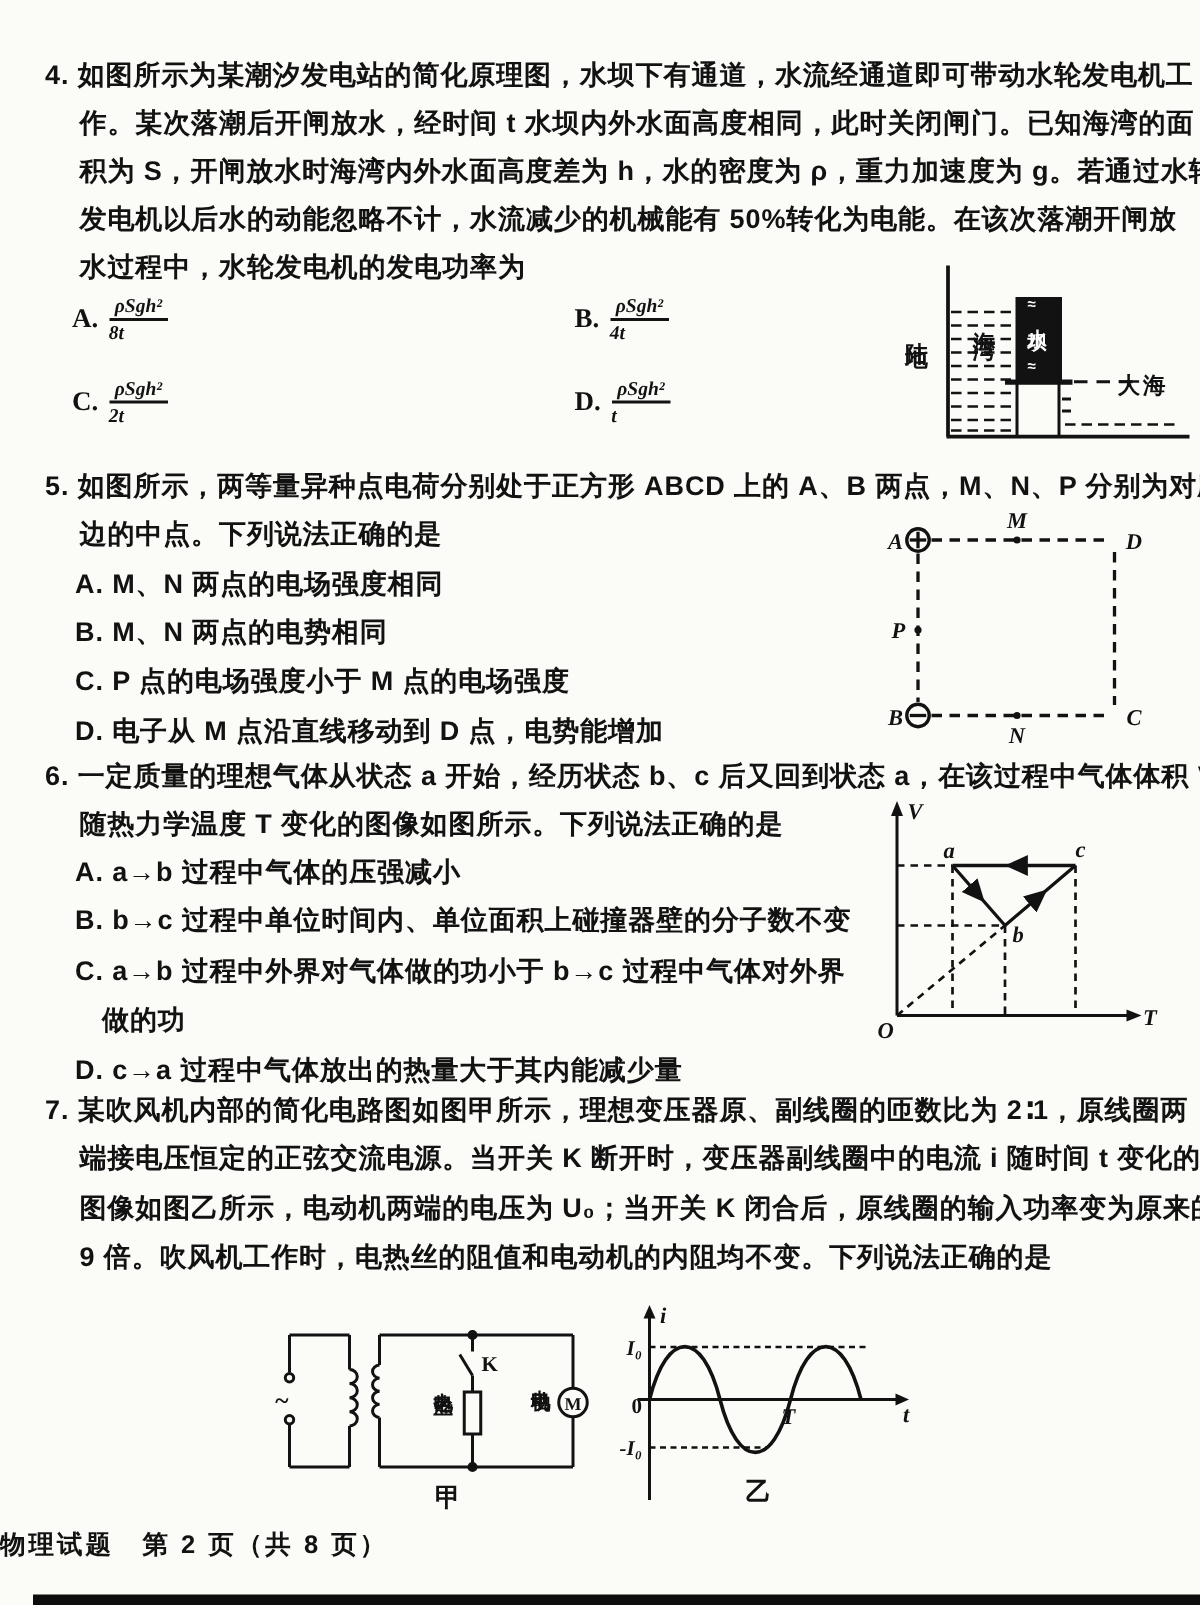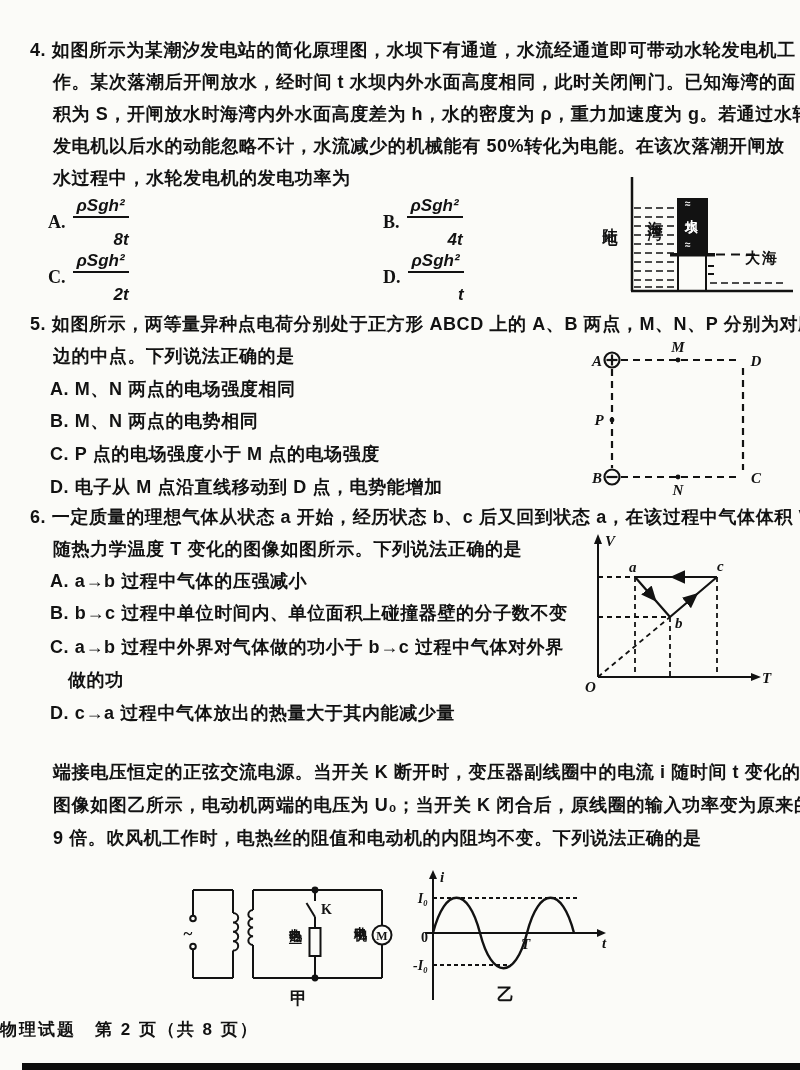--- a/index.html
+++ b/index.html
@@ -5,24 +5,24 @@
   html,body{margin:0;padding:0;background:#e8e8e6;}
   .page{position:relative;width:800px;height:1070px;margin:0 auto;background:#fbfbf8;
         font-family:"Liberation Sans",sans-serif;color:#121212;overflow:hidden;}
   .tline{position:absolute;left:30px;width:765px;font-size:18px;font-weight:bold;
          letter-spacing:0.6px;white-space:nowrap;line-height:24px;}
   .cont{left:53px;}
   .opt{left:50px;}
   .cont2{left:68px;}
   .fracopt{position:absolute;display:flex;align-items:center;gap:7px;}
   .optlabel{font-family:"Liberation Serif",serif;font-weight:bold;font-size:18px;}
-  .frac{display:inline-block;text-align:right;font-family:Liberation Sans, sans-serif;
-        font-style:italic;font-weight:bold;font-size:17px;line-height:1.05;}
+  .frac{display:inline-block;text-align:left;font-family:Liberation Serif, serif;
+        font-style:italic;font-weight:bold;font-size:13px;line-height:1.05;}
   .frac .num{display:block;border-bottom:2px solid #121212;padding:0 4px 1px;}
-  .frac .den{display:block;padding-top:13px;}
+  .frac .den{display:block;padding-top:1px;}
   .fig{position:absolute;}
   .fig svg{position:absolute;left:0;top:0;}
   .vlabel{position:absolute;writing-mode:vertical-rl;text-orientation:upright;
           font-weight:bold;letter-spacing:3px;line-height:1;}
   .hlabel{position:absolute;font-weight:bold;line-height:1;}
   .footer{position:absolute;top:1018px;left:0;width:100%;
           font-size:17px;font-weight:bold;letter-spacing:2px;}
   .scan-edge{position:absolute;left:22px;right:0;bottom:0;height:7px;background:#0d0d0d;}
   svg text{font-family:"Liberation Serif",serif;font-weight:bold;}
 </style>
@@ -182,20 +182,21 @@
         <text x="22" y="16">V</text>
         <text x="179" y="153">T</text>
         <text x="2" y="162">O</text>
         <text x="46" y="42">a</text>
         <text x="92" y="98">b</text>
         <text x="134" y="41">c</text>
       </g>
     </svg>
   </div>
 
+  <div class="tline" style="top:728px">7. 某吹风机内部的简化电路图如图甲所示，理想变压器原、副线圈的匝数比为 2∶1，原线圈两</div>
   <div class="tline cont" style="top:760px">端接电压恒定的正弦交流电源。当开关 K 断开时，变压器副线圈中的电流 i 随时间 t 变化的</div>
   <div class="tline cont" style="top:793px">图像如图乙所示，电动机两端的电压为 U₀；当开关 K 闭合后，原线圈的输入功率变为原来的</div>
   <div class="tline cont" style="top:826px">9 倍。吹风机工作时，电热丝的阻值和电动机的内阻均不变。下列说法正确的是</div>
 
   <div class="fig" style="left:160px;top:872px;width:265px;height:140px">
     <svg width="265" height="140" viewBox="0 0 265 140">
       <g stroke="#121212" stroke-width="2" fill="none">
         <line x1="33" y1="18" x2="33" y2="43"></line>
         <line x1="33" y1="78" x2="33" y2="106"></line>
         <line x1="33" y1="18" x2="73" y2="18"></line>

